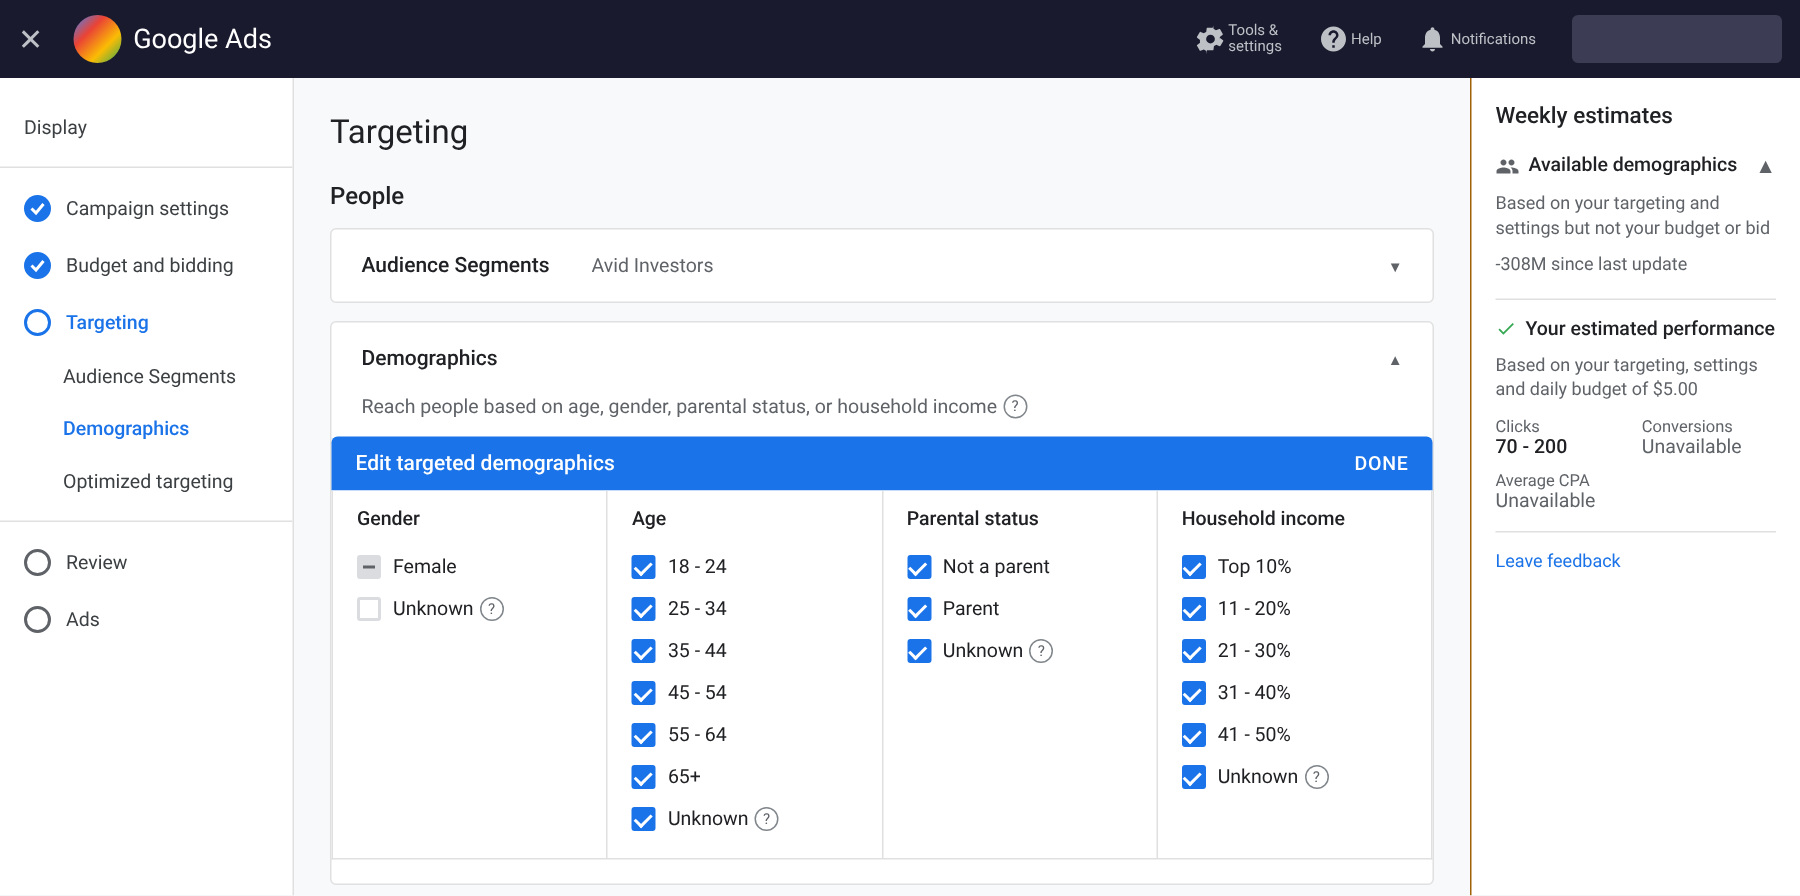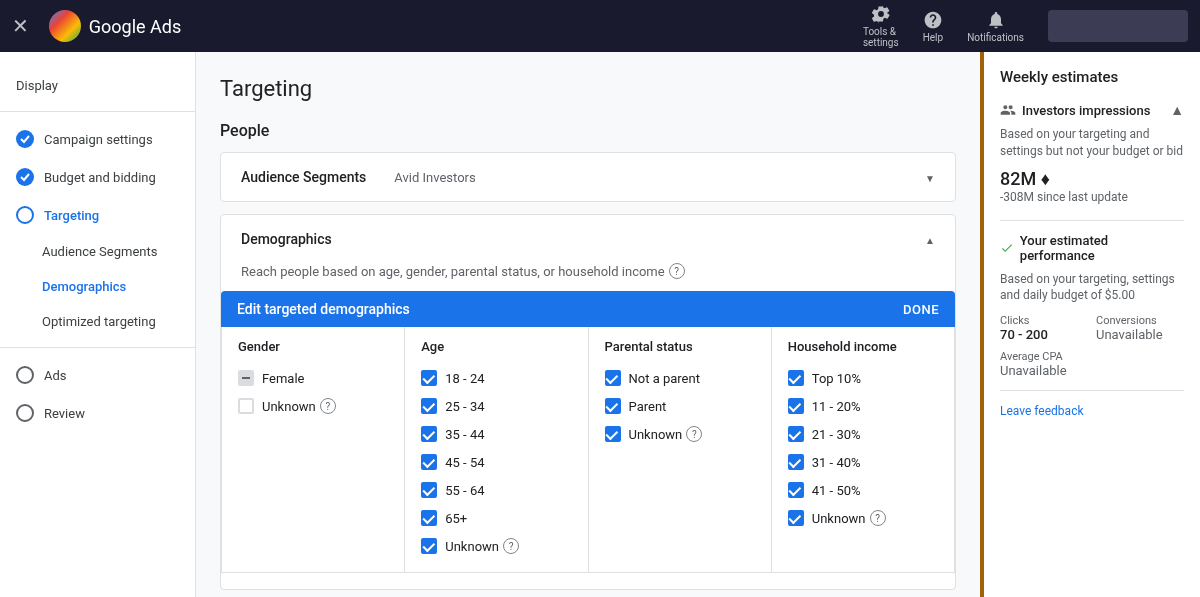--- a/index.html
+++ b/index.html
@@ -29,21 +29,21 @@
       display: flex; align-items: center; justify-content: center;
     }
     .top-nav-spacer { flex: 1; }
     .top-nav-actions {
       display: flex;
       align-items: center;
       gap: 24px;
     }
     .nav-action {
       display: flex;
-      flex-direction: column;
+      flex-direction: row;
       align-items: center;
       color: #bdc1c6;
       font-size: 11px;
       gap: 2px;
       cursor: pointer;
     }
     .nav-action svg { width: 20px; height: 20px; }
     .top-nav-search {
       background: #3c3c55;
       border: none;
@@ -244,21 +244,21 @@
       content: '';
       width: 8px; height: 2px;
       background: #5f6368;
       display: block;
     }
 
     
     .right-panel {
       width: 220px;
       background: white;
-      border-left: 4px solid #a16207;
+      border-left: 1px solid #a16207;
       padding: 16px;
       flex-shrink: 0;
       overflow-y: auto;
     }
     .weekly-title {
       font-size: 15px;
       font-weight: 500;
       color: #202124;
       margin-bottom: 16px;
     }
@@ -404,25 +404,25 @@
     </div>
     <div class="sidebar-item sub active">
       <span>Demographics</span>
     </div>
     <div class="sidebar-item sub">
       <span>Optimized targeting</span>
     </div>
     <div class="sidebar-divider"></div>
     <div class="sidebar-item">
       <div class="circle-icon"></div>
-      <span>Ads</span>
+      <span>Review</span>
     </div>
     <div class="sidebar-item">
       <div class="circle-icon"></div>
-      <span>Review</span>
+      <span>Ads</span>
     </div>
   </div>
 
   <div class="content">
     <h1 class="page-title">Targeting</h1>
     <h2 class="section-title">People</h2>
 
     <div class="card">
       <div class="card-header">
         <div class="card-header-left">
@@ -541,26 +541,25 @@
 
   <div class="right-panel">
     <div class="weekly-title">Weekly estimates</div>
 
     <div class="estimate-section">
       <div class="estimate-header">
         <div class="estimate-label">
           <svg width="16" height="16" viewBox="0 0 24 24" fill="#5f6368">
             <path d="M16 11c1.66 0 2.99-1.34 2.99-3S17.66 5 16 5c-1.66 0-3 1.34-3 3s1.34 3 3 3zm-8 0c1.66 0 2.99-1.34 2.99-3S9.66 5 8 5C6.34 5 5 6.34 5 8s1.34 3 3 3zm0 2c-2.33 0-7 1.17-7 3.5V19h14v-2.5c0-2.33-4.67-3.5-7-3.5zm8 0c-.29 0-.62.02-.97.05 1.16.84 1.97 1.97 1.97 3.45V19h6v-2.5c0-2.33-4.67-3.5-7-3.5z"></path>
           </svg>
-          <span>Investors impressions</span>
+          <span>Available demographics</span>
         </div>
         <span class="collapse-icon">▲</span>
       </div>
       <div class="estimate-desc">Based on your targeting and settings but not your budget or bid</div>
-      <div class="estimate-value">82M ♦</div>
       <div class="estimate-sub">-308M since last update</div>
     </div>
 
     <div class="divider"></div>
 
     <div class="perf-section">
       <div class="perf-header">
         <svg width="14" height="14" viewBox="0 0 24 24" fill="#34a853">
           <path d="M9 16.17L4.83 12l-1.42 1.41L9 19 21 7l-1.41-1.41z"></path>
         </svg>

